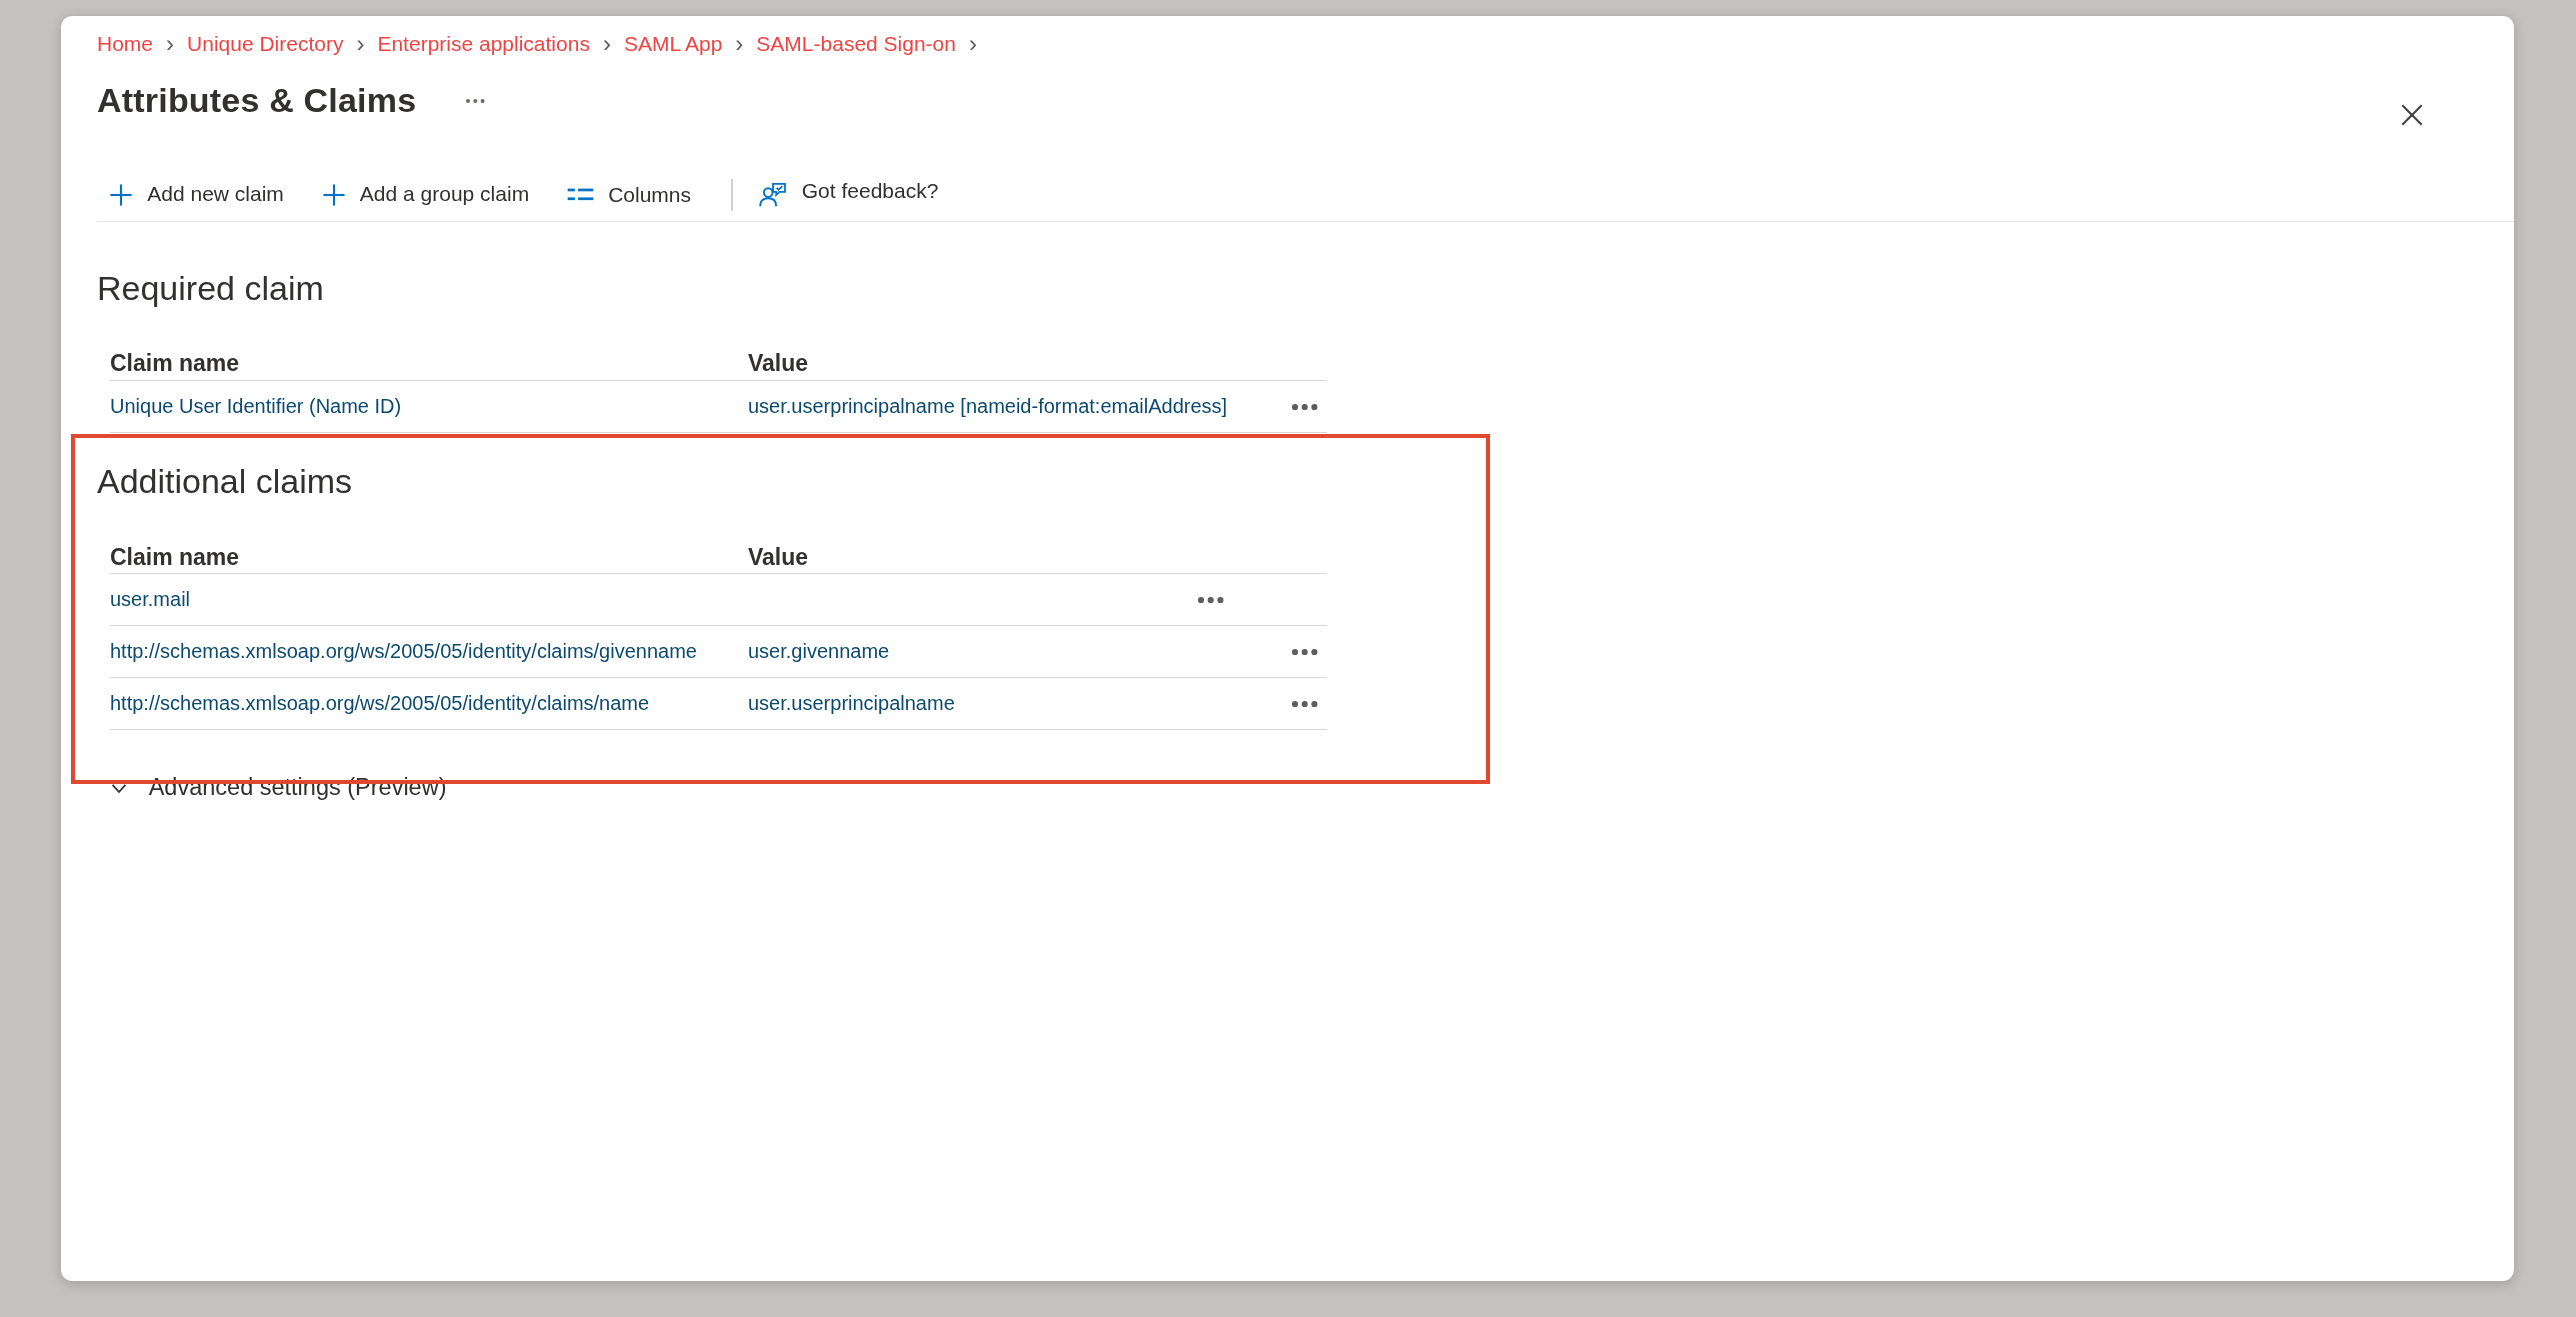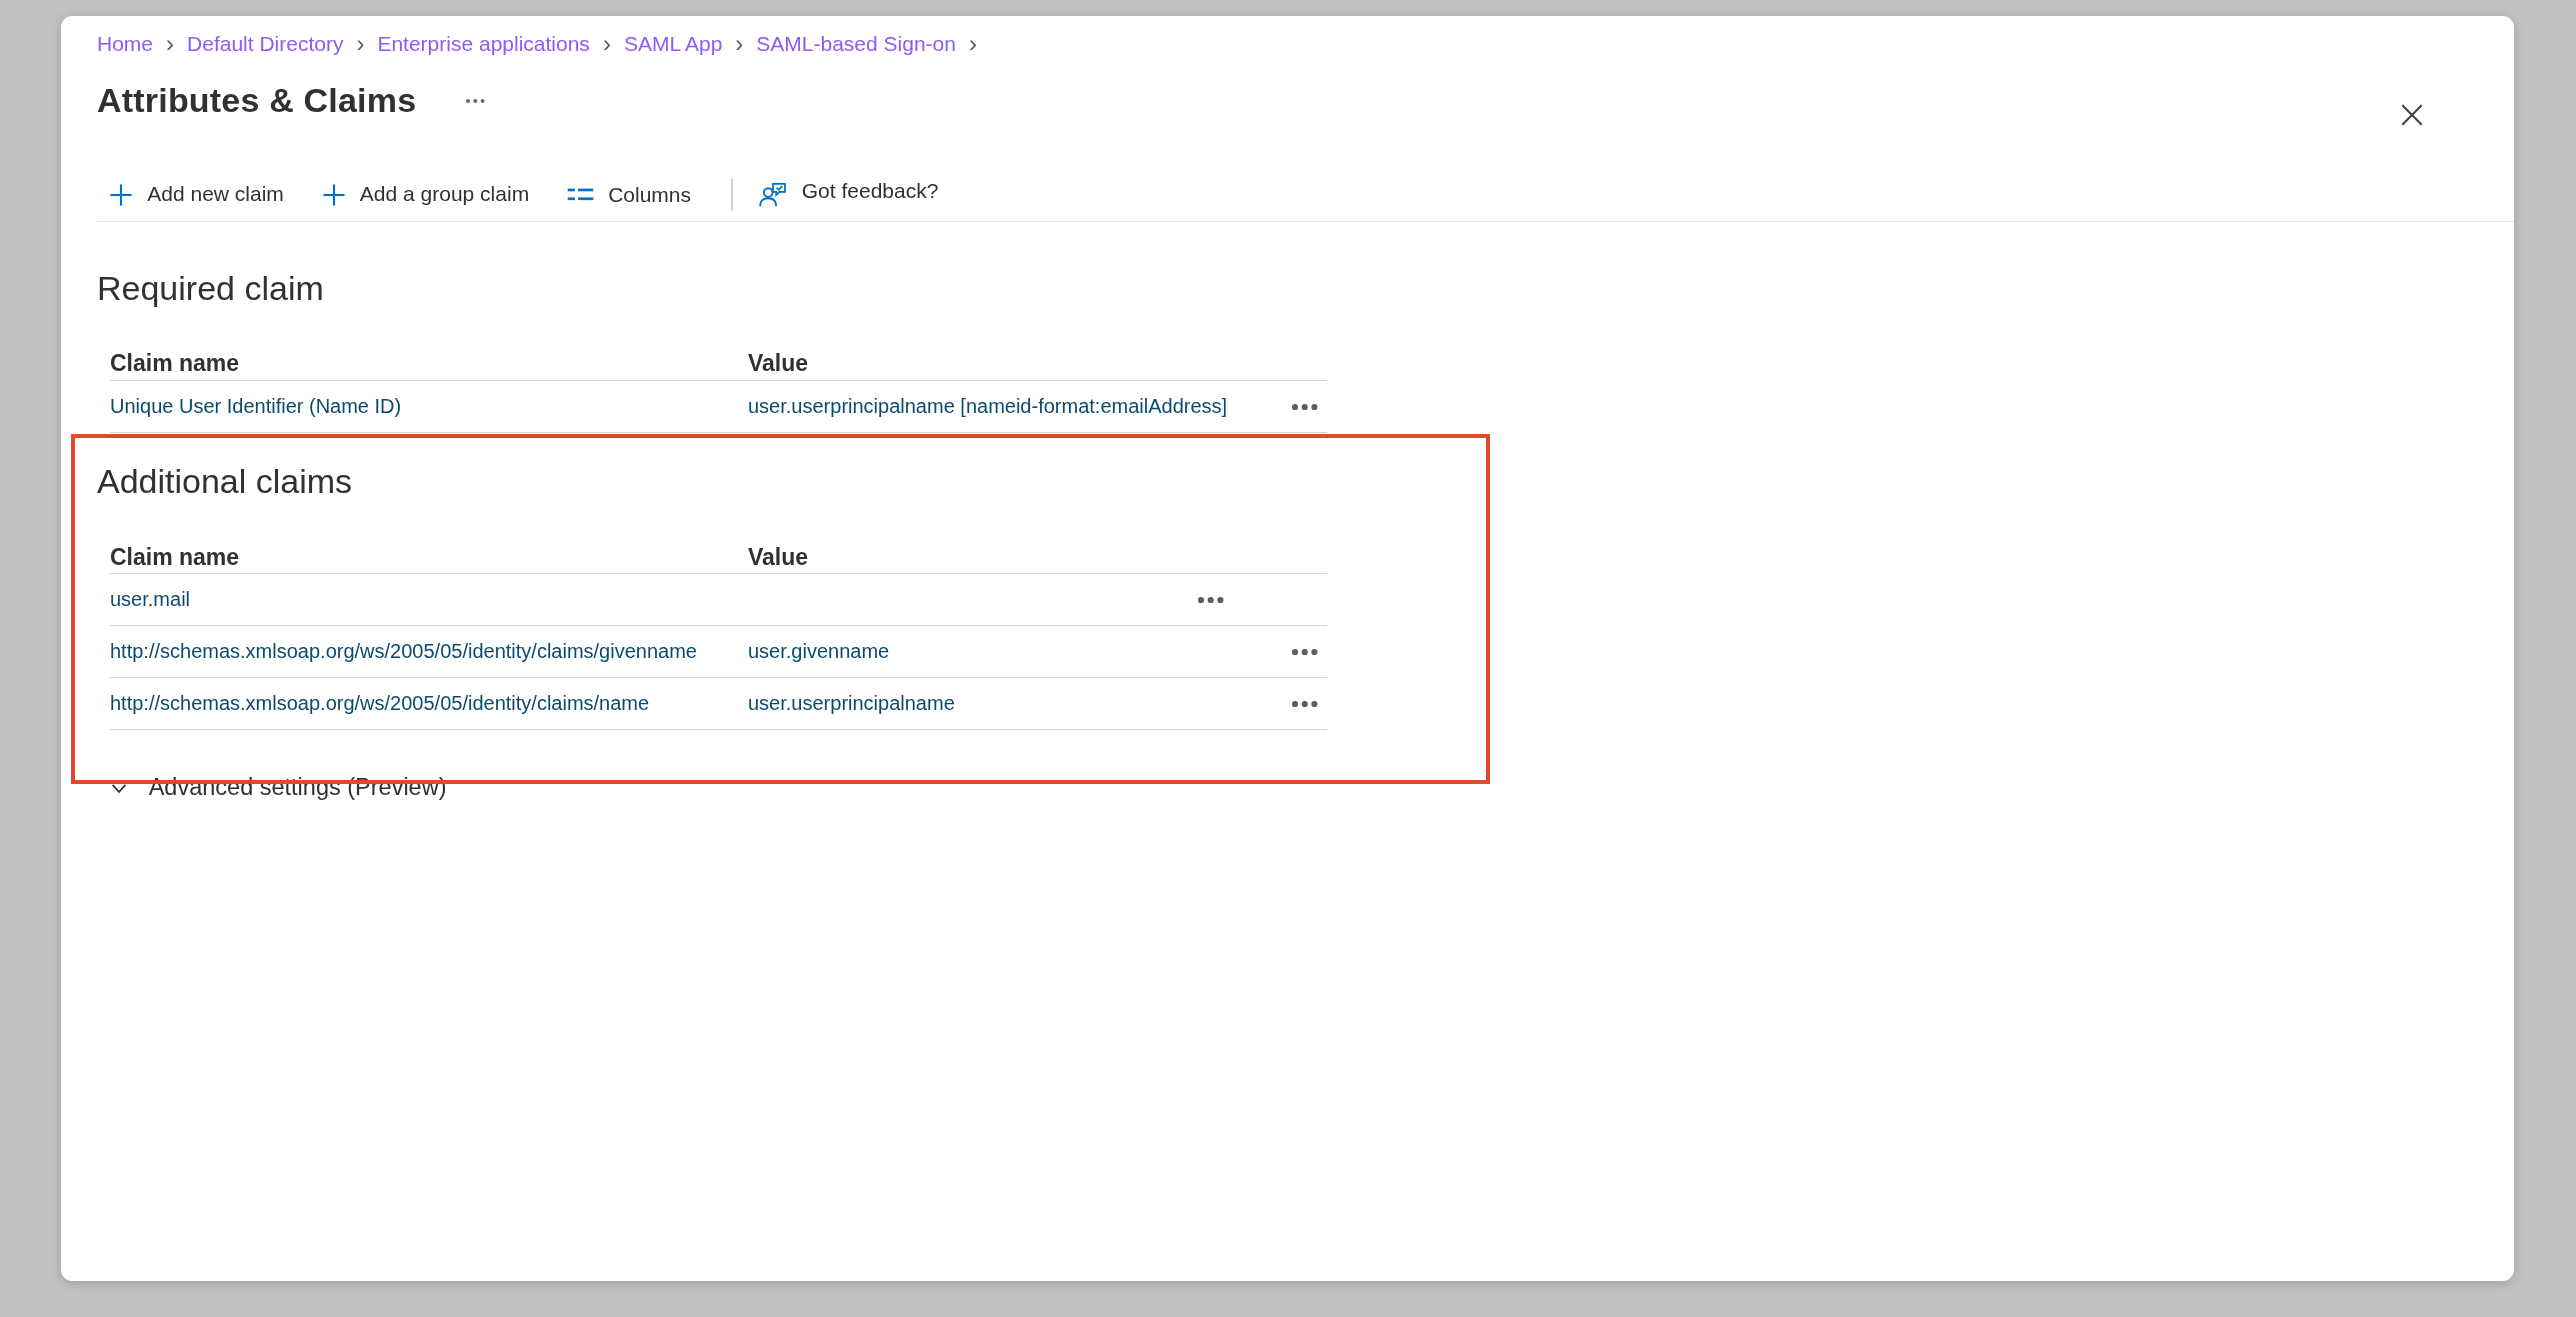--- a/index.html
+++ b/index.html
@@ -7,21 +7,21 @@
   body { font-family:"Liberation Sans", sans-serif; background:#c3c2c1; }
   .viewport { position:relative; width:2576px; height:1317px; background:#c3c2c1; overflow:hidden; }
   .panel {
     position:absolute; left:61px; top:16px; width:2453px; height:1265px;
     background:#ffffff; border-radius:11.3px; box-shadow:0 2.4px 11.3px rgba(0,0,0,.18);
     padding:16px 36px 0 36px;
   }
 
   
   .breadcrumb { display:flex; align-items:center; font-size:21px; line-height:24px; white-space:nowrap; }
-  .breadcrumb a { color:#8b5cf6; text-decoration:none; cursor:pointer; }
+  .breadcrumb a { color:#ef4444; text-decoration:none; cursor:pointer; }
   .breadcrumb .sep { color:#605e5c; font-size:24px; padding:0 13px; line-height:24px; }
 
   
   .title-row { display:flex; align-items:center; margin-top:21px; height:47px; }
   .page-title { font-size:34px; font-weight:700; color:#323130; letter-spacing:0.2px; }
   .title-menu { border:none; background:transparent; margin-left:42px; padding:8px; cursor:pointer; display:flex; align-items:center; }
   .dots-sm { display:inline-block; width:4px; height:4px; border-radius:50%; background:#6b6966;
              box-shadow:7.3px 0 0 #6b6966, 14.6px 0 0 #6b6966; margin-right:14.6px; }
   .close-btn { position:absolute; top:78px; right:81px; width:42px; height:42px; border:none; background:transparent; cursor:pointer; padding:0; }
 
@@ -67,21 +67,21 @@
 </style>
 </head>
 <body>
 
 <div class="viewport">
   <div class="panel">
 
     <nav class="breadcrumb">
       <a>Home</a>
       <span class="sep">›</span>
-      <a>Default Directory</a>
+      <a>Unique Directory</a>
       <span class="sep">›</span>
       <a>Enterprise applications</a>
       <span class="sep">›</span>
       <a>SAML App</a>
       <span class="sep">›</span>
       <a>SAML-based Sign-on</a>
       <span class="sep">›</span>
     </nav>
 
     <div class="title-row">

